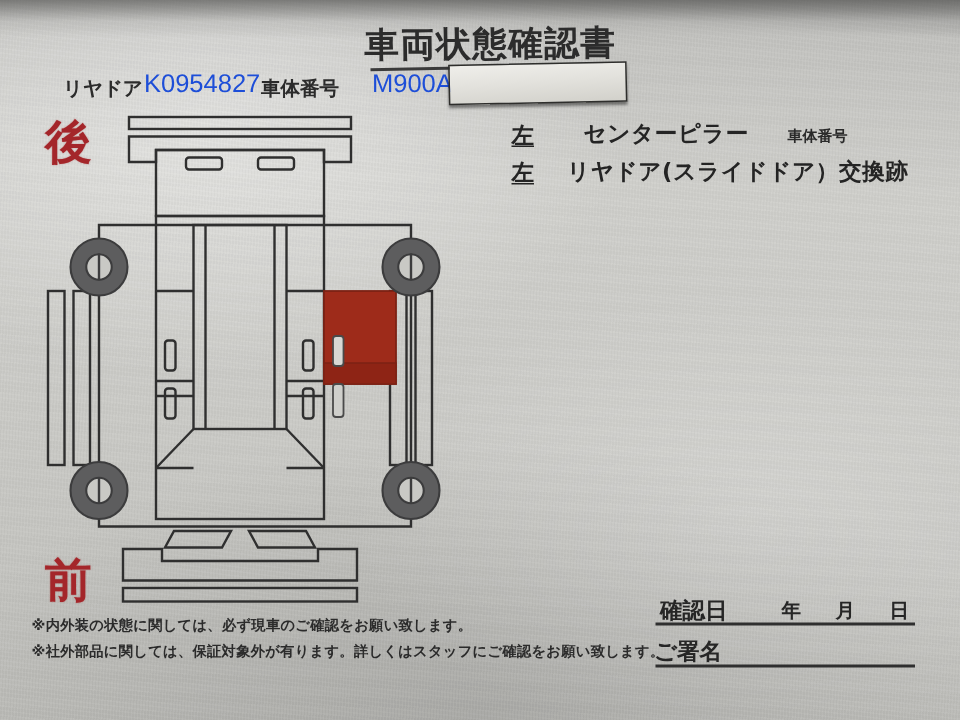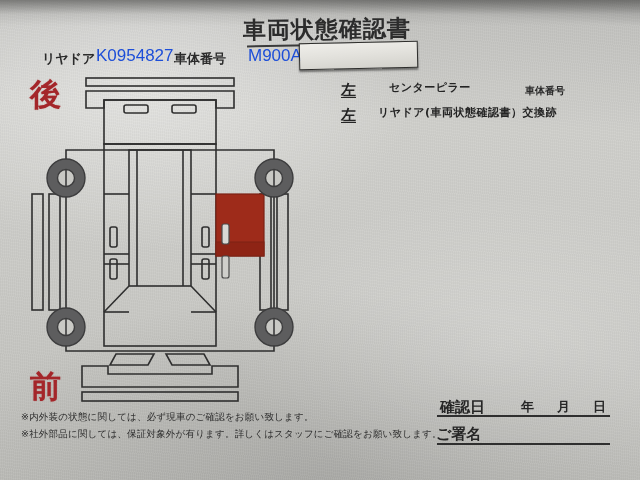--- a/index.html
+++ b/index.html
@@ -74,21 +74,21 @@
     background: linear-gradient(177deg,#efeeea 0%,#e3e2dd 45%,#d2d1cb 100%);
     border: 1px solid #2e2e2c;
     box-shadow: 0 2px 2px rgba(0,0,0,.45);
     transform: rotate(-1.2deg);
   }
   .anno-side {
     position:absolute; font-size: 15px; font-weight: 700; color: #242424;
     text-decoration: underline; text-underline-offset: 2px;
   }
   .anno-part {
-    position:absolute; font-size: 11px; font-weight: 700; color: #242424; letter-spacing: .5px;
+    position:absolute; font-size: 15px; font-weight: 700; color: #242424; letter-spacing: .5px;
   }
   .anno-note {
     position:absolute; font-size: 10px; font-weight: 700; color: #2a2a2a;
   }
   #a1-side { left: 341px; top: 81px; }
   #a1-part { left: 389px; top: 80px; }
   #a1-note { left: 525px; top: 84px; }
   #a2-side { left: 341px; top: 106px; }
   #a2-part { left: 378px; top: 105px; }
 
@@ -103,21 +103,21 @@
   #dir-rear  { left: 30px; top: 74px; }
   #dir-front { left: 30px; top: 366px; }
 
   
   #car-diagram { left: 24px; top: 74px; width: 296px; height: 330px; }
 
   
   .footnote {
     position: absolute;
     font-size: 9.5px;
-    font-weight: 400;
+    font-weight: 700;
     color: #2b2b2b;
     white-space: nowrap;
     letter-spacing: .2px;
   }
   #fn1 { left: 21px; top: 411px; }
   #fn2 { left: 21px; top: 428px; }
 
   
   .sig-lbl {
     position: absolute; font-size: 15px; font-weight: 700; color: #262626; white-space: nowrap;
@@ -152,21 +152,21 @@
   <div class="lyr hdr-val" id="val-vehno">K0954827</div>
   <div class="lyr hdr-lbl" id="lbl-bodyno">車体番号</div>
   <div class="lyr hdr-val" id="val-bodyno">M900A-</div>
   <div class="lyr" id="vin-tape"></div>
 
   <div class="anno-side" id="a1-side">左</div>
   <div class="anno-part" id="a1-part">センターピラー</div>
   <div class="anno-note" id="a1-note">車体番号</div>
 
   <div class="anno-side" id="a2-side">左</div>
-  <div class="anno-part" id="a2-part">リヤドア(車両状態確認書）交換跡</div>
+  <div class="anno-part" id="a2-part">リヤドア(スライドドア）交換跡</div>
 
   <div class="dir-kanji" id="dir-rear">後</div>
   <div class="dir-kanji" id="dir-front">前</div>
 
   <svg class="lyr" id="car-diagram" viewBox="0 0 296 330">
     <g fill="none" stroke="#2f2f2f" stroke-width="1.6" stroke-linejoin="miter">
 
       <rect x="62" y="4" width="148" height="8"></rect>
       <path d="M62,17 H210 V34 H192 V26 H80 V34 H62 Z"></path>
 

